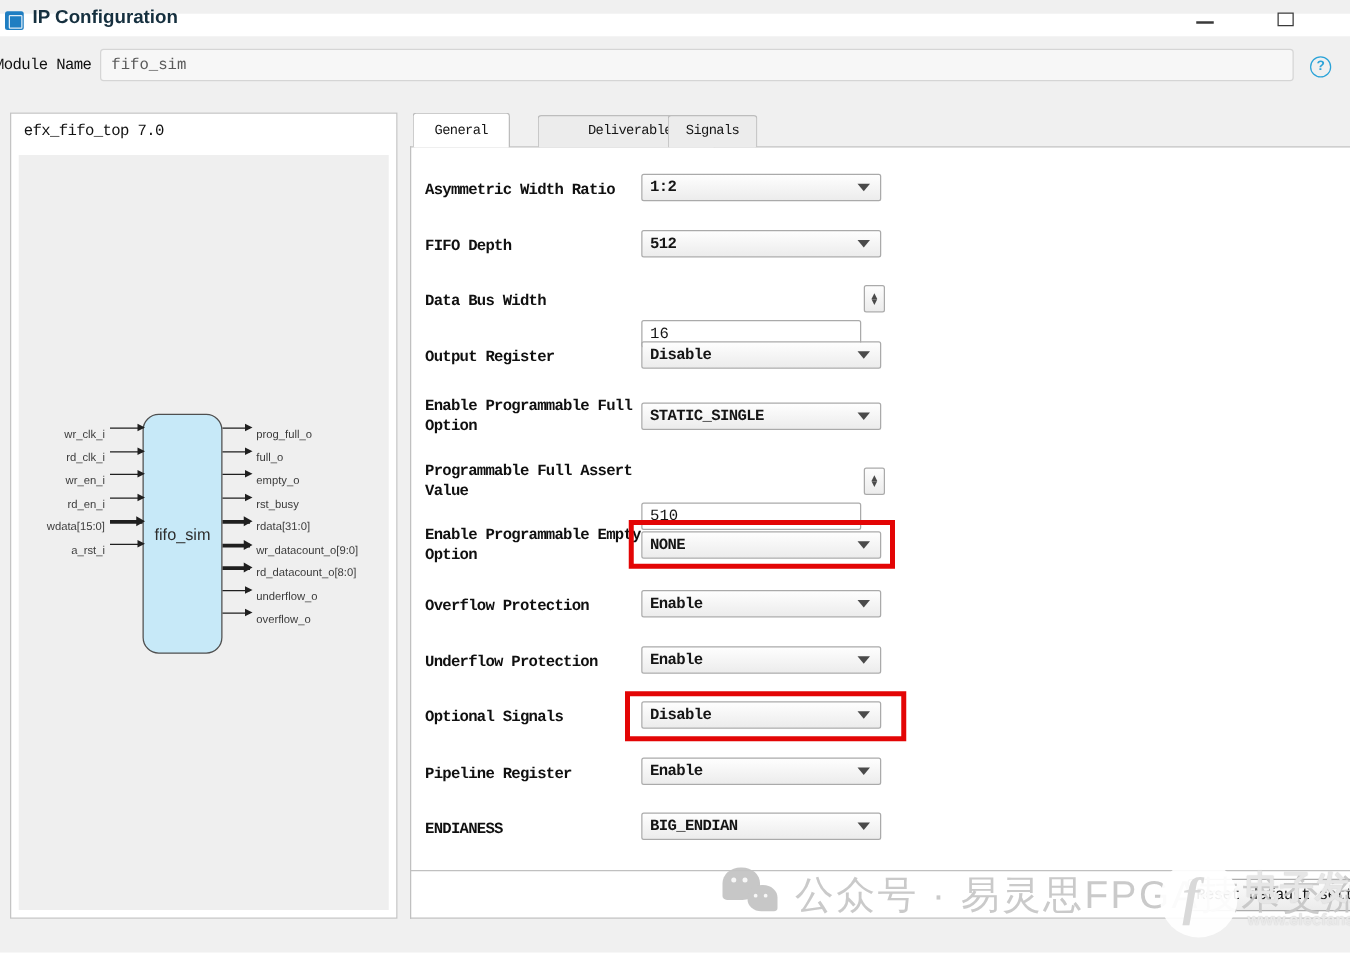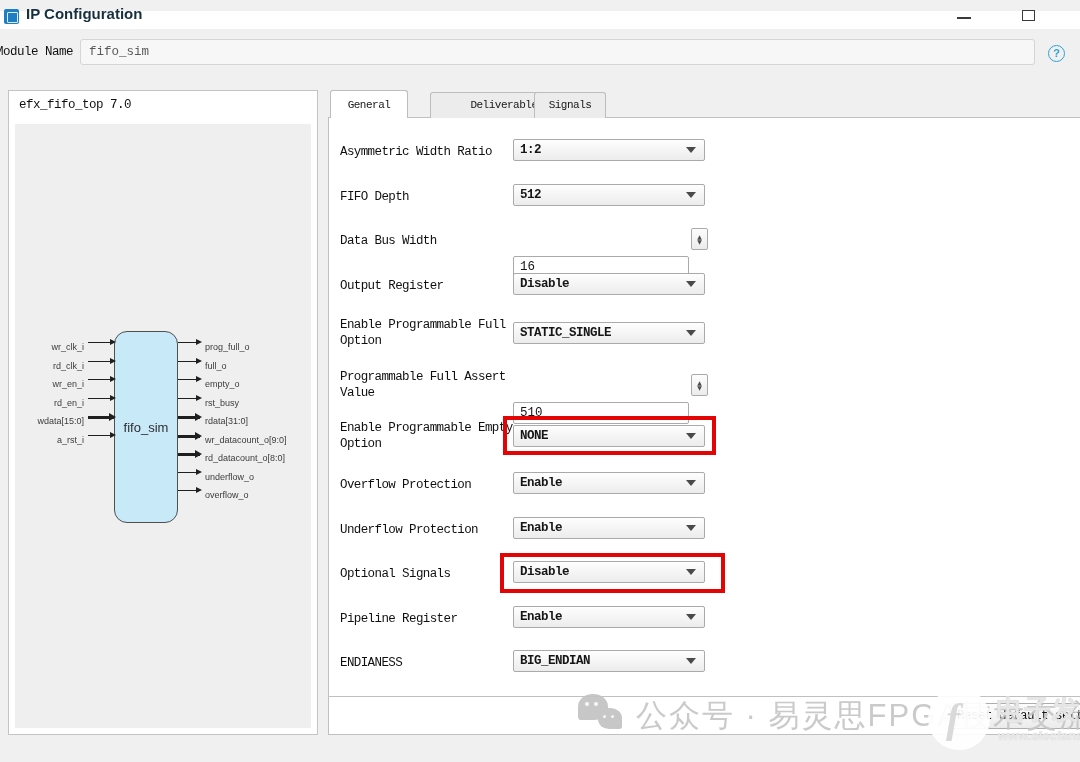--- a/index.html
+++ b/index.html
@@ -40,21 +40,21 @@
   
   .tabbar-line { position:absolute; left:328px; top:117px; width:752px; height:580px; background:#ffffff; border:1px solid #c0c0c0; border-right:none; }
   .footer-box { position:absolute; left:328px; top:696px; width:752px; height:39px; background:#ffffff; border:1px solid #c0c0c0; border-right:none; z-index:8; }
   .tab { position:absolute; top:92px; height:26px; background:#ececec; border:1px solid #bdbdbd; border-bottom:none; border-radius:3px 3px 0 0; font-size:11px; letter-spacing:-0.5px; text-align:center; line-height:25px; color:#161616; z-index:9; }
   .tab.active { top:90px; height:28px; background:#ffffff; line-height:29px; z-index:10; }
   .tab-general { left:330px; width:78px; }
   .tab-deliverables { left:430px; width:142px;padding-left:12px; }
   .tab-summary { left:534px; width:72px; }
 
   
-  .frm-label { position:absolute; left:340px; width:176px; font-size:12.5px; letter-spacing:-0.6px; line-height:16px; color:#101010; z-index:12; }
+  .frm-label { position:absolute; left:340px; width:176px; font-size:12.5px; letter-spacing:-0.6px; line-height:16px; color:#101010; z-index:12;font-weight:bold; }
   .dropdown { position:absolute; left:513px; width:192px; height:22px; background:linear-gradient(#fefefe,#ececec); border:1px solid #aaaaaa; border-radius:2px; display:flex; align-items:center; z-index:12;font-weight:bold; }
   .dropdown .val { font-size:12.5px; letter-spacing:-0.5px; padding-left:6px; color:#151515; flex:1; }
   .dd-arrow { width:0; height:0; border-top:6px solid #4a4a4a; border-left:5px solid transparent; border-right:5px solid transparent; margin-right:8px; flex:none; }
   .spin-text { position:absolute; left:513px; width:176px; height:22px; background:#ffffff; border:1px solid #aaaaaa; border-radius:2px; font-size:12.5px; line-height:20px; padding-left:6px; color:#151515; z-index:12;margin-top:28px; }
   .spin-btns { position:absolute; left:691px; width:17px; height:22px; background:linear-gradient(#fdfdfd,#ececec); border:1px solid #aaaaaa; border-radius:2px; display:flex; flex-direction:column; align-items:center; justify-content:center; z-index:12; }
   .spin-btns span { font-size:6px; line-height:5px; color:#4a4a4a; font-family:"DejaVu Sans", sans-serif; }
 
   .red-box { position:absolute; border:4px solid #e30505; z-index:40; }
   .red-box-1 { left:503px; top:416px; width:213px; height:39px; }
   .red-box-2 { left:500px; top:553px; width:225px; height:40px; }

